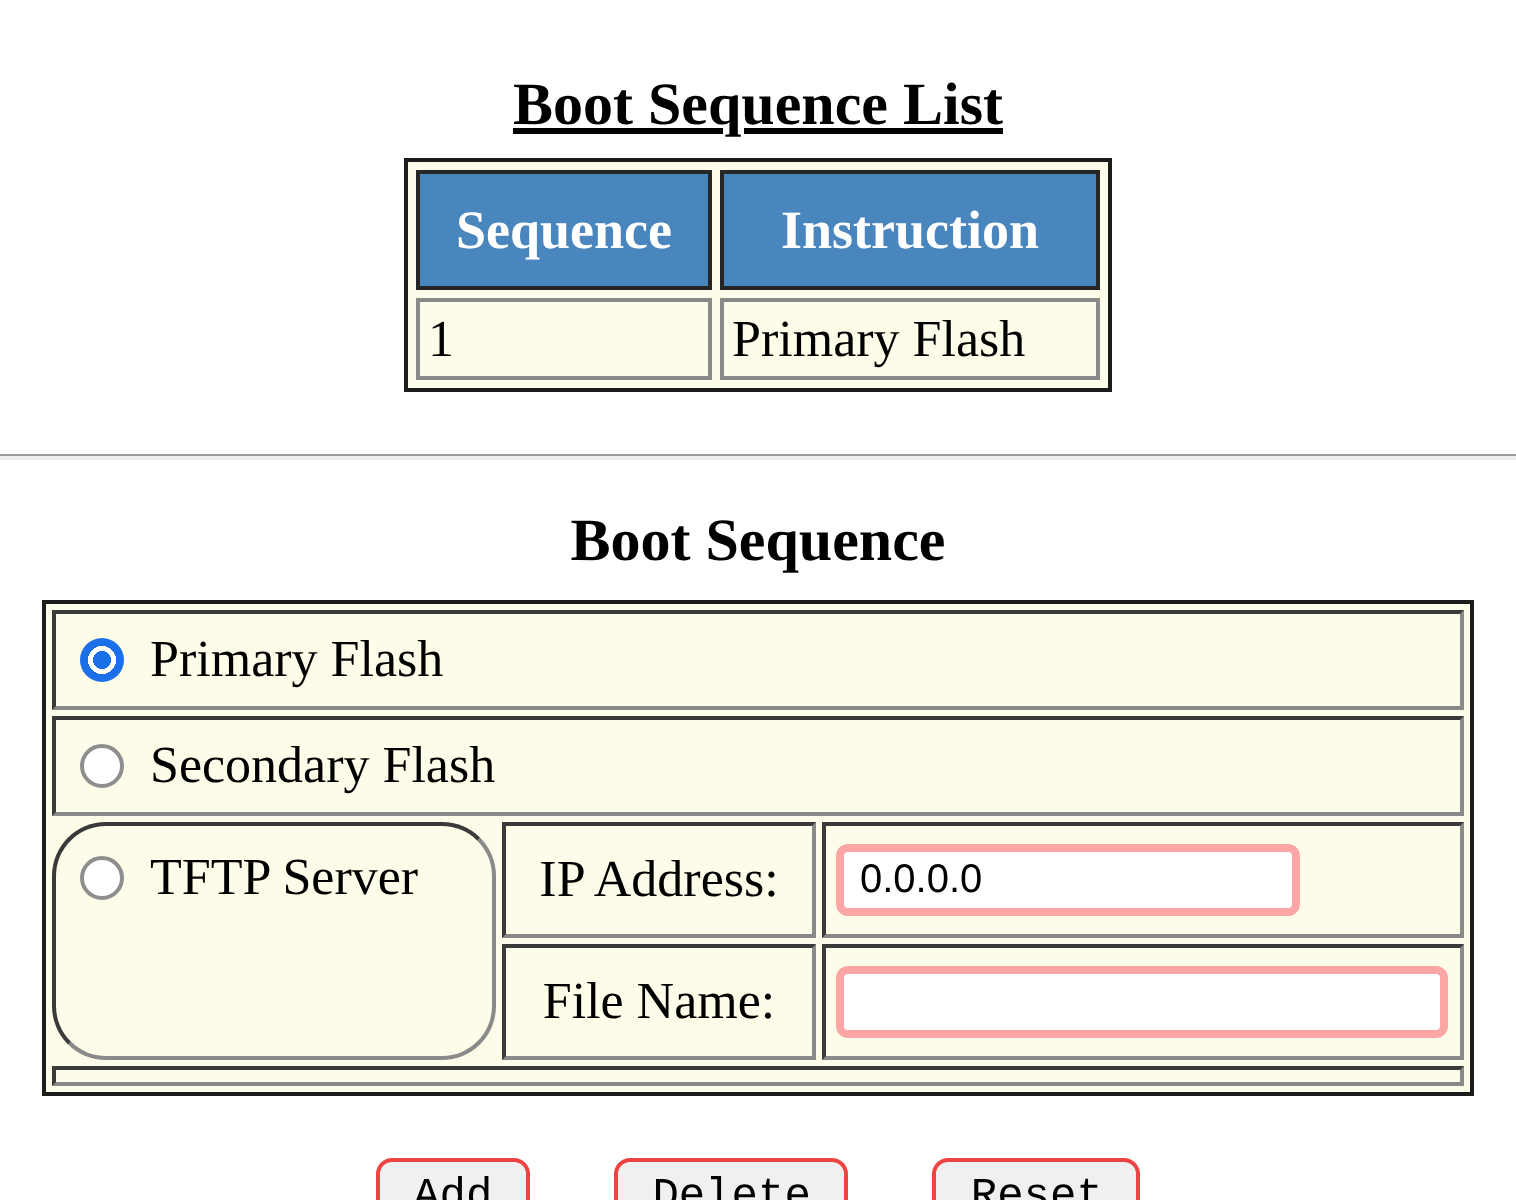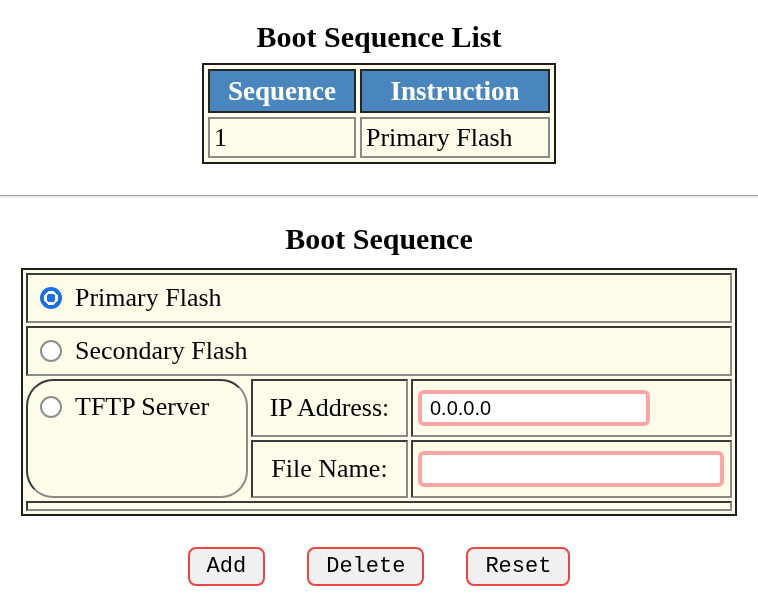--- a/index.html
+++ b/index.html
@@ -10,21 +10,21 @@
     color: #000000;
   }
   .page { width: 758px; height: 600px; overflow: hidden; }
 
   .section-title {
     text-align: center;
     font-weight: bold;
     font-size: 30px;
     font-family: "Liberation Serif", serif;
   }
-  .title-list { padding-top: 20px; margin-bottom: 9px; }
+  .title-list { padding-top: 36px; margin-bottom: 9px; text-decoration: underline; }
   .title-form { margin-top: 24px; margin-bottom: 12px; }
 
   .rule {
     height: 3px;
     background: #9b9b9b;
     border: none;
     border-bottom: 2px solid #ededed;
     width: 758px;
   }
   .rule-top { margin-top: 31px; }
@@ -39,21 +39,21 @@
     background: #FCFCE8;
     table-layout: fixed;
     width: 354px;
   }
   table.list-table th {
     background: #4A86BE;
     color: #ffffff;
     font-weight: bold;
     font-size: 27px;
     border: 2px solid #262626;
-    height: 44px;
+    height: 60px;
     text-align: center;
     padding: 0 4px;
   }
   table.list-table td {
     border: 2px solid #8a8a8a;
     font-size: 26px;
     height: 41px;
     padding: 0 4px;
     text-align: left;
     background: #FCFCE8;

